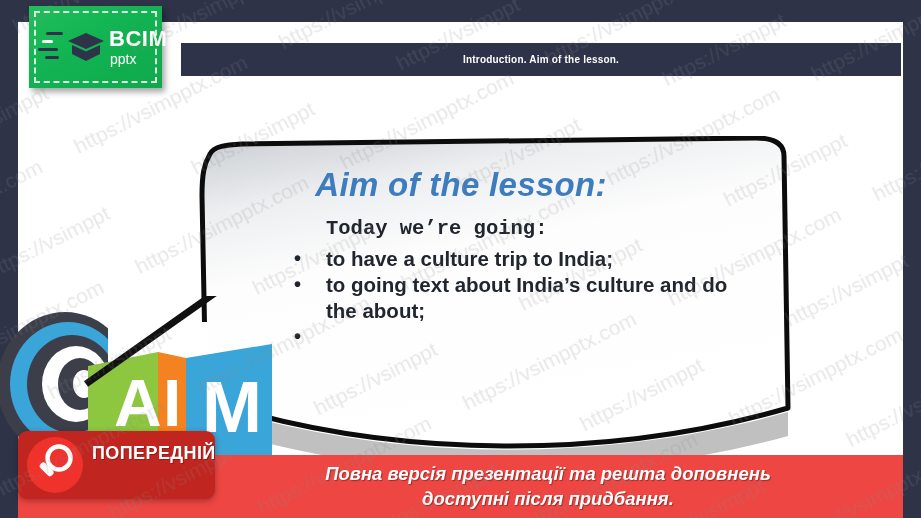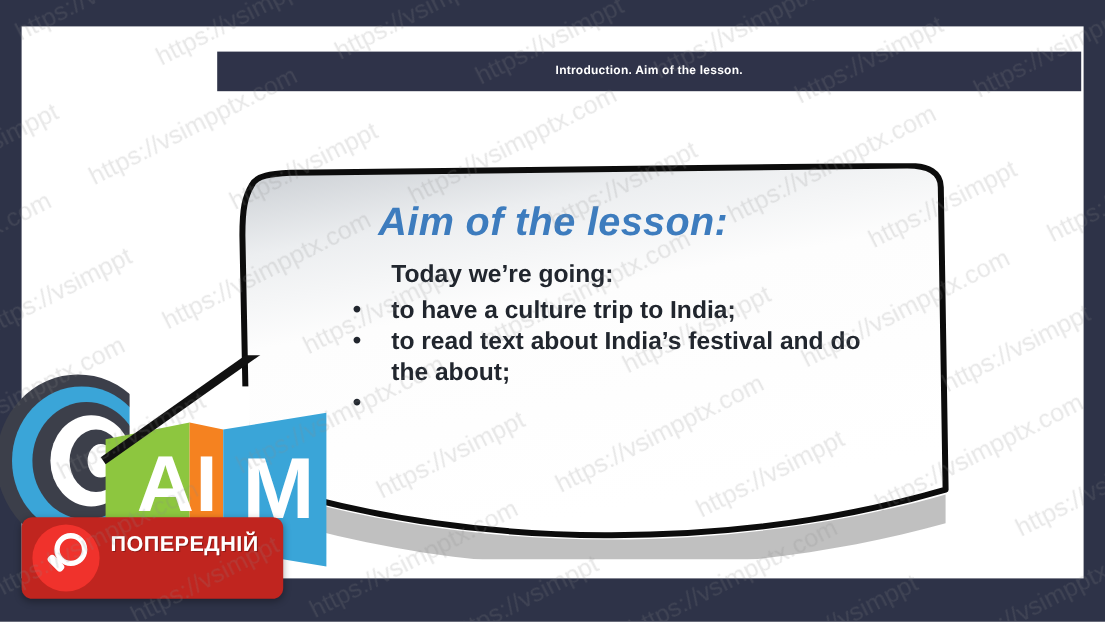--- a/index.html
+++ b/index.html
@@ -66,41 +66,40 @@
     position:absolute;left:196px;top:136px;width:600px;height:330px;z-index:4;
     pointer-events:none;
   }
   .aim-head{
     position:absolute;left:0;top:30px;width:530px;text-align:center;
     color:#3d7cbe;font-size:33px;font-weight:bold;font-style:italic;
     letter-spacing:.3px;
   }
   .lead{
     position:absolute;left:130px;top:81px;
-    color:#21262e;font-size:20.5px;font-weight:bold;
+    color:#21262e;font-size:20.5px;font-weight:bold;font-family:Liberation Mono, monospace;
   }
   .bullets{
     position:absolute;left:90px;top:110px;width:500px;
     margin:0;padding:0;list-style:none;
   }
   .bullets li{
     position:relative;color:#21262e;font-size:20.5px;font-weight:bold;
     line-height:25px;padding-left:40px;margin-bottom:1px;
   }
   .bullets li .dot{
     position:absolute;left:8px;top:0px;font-size:20px;line-height:25px;
   }
   
   .aimart{position:absolute;left:-10px;top:296px;width:300px;height:190px;z-index:5;}
   
   .badge{
     position:absolute;left:18px;top:431px;width:197px;height:68px;
     background:#c0251f;border-radius:9px;z-index:12;
     box-shadow:0 2px 6px rgba(0,0,0,.3);
-    padding-left:21px;
   }
   .badge .circle{
     position:absolute;left:9px;top:6px;width:56px;height:56px;border-radius:50%;
     background:#f0322c;
   }
   .badge .mag{position:absolute;left:9px;top:6px;}
   .badge .txt{
     position:absolute;left:74px;top:12px;color:#ffffff;
     font-size:18px;font-weight:bold;line-height:21px;letter-spacing:.4px;
     text-shadow:1px 1px 0 rgba(0,0,0,.25);
@@ -121,20 +120,34 @@
     z-index:20;pointer-events:none;opacity:.20;
   }
 </style>
 </head>
 <body>
 
 <div id="slide">
 
   <div class="page"></div>
 
+  <div class="logo">
+    <div class="lines">
+      <i></i>
+        <i></i>
+        <i></i>
+        <i></i>
+    </div>
+    <svg class="cap" viewBox="0 0 40 36">
+      <path d="M2 11 L20 3 L38 11 L20 19 Z" fill="#2f3349"></path>
+      <path d="M6 15 L20 21.5 L34 15 L34 24 L20 31 L6 24 Z" fill="#2f3349"></path>
+    </svg>
+    <div class="bcim">BCIM</div>
+    <div class="pptx">pptx</div>
+  </div>
 
   <div class="titlebar">
     <span class="t">Introduction. Aim of the lesson.</span>
   </div>
 
   <div class="note">
     <svg width="600" height="330" viewBox="0 0 600 330">
 
       <path d="M12 268 C 200 330, 420 325, 592 276 L 592 300 C 420 348, 200 352, 12 290 Z" fill="#b5b5b5" opacity="0.85"></path>
 
@@ -154,21 +167,21 @@
   <div class="note-text">
     <div class="aim-head">Aim of the lesson:</div>
     <div class="lead">Today we’re going:</div>
     <ul class="bullets">
       <li>
         <span class="dot">•</span>
         <span>to have a culture trip to India;</span>
       </li>
       <li>
         <span class="dot">•</span>
-        <span>to read text about India’s festival and do</span>
+        <span>to going text about India’s culture and do</span>
       </li>
       <li style="padding-left:40px;">
         <span>the about;</span>
       </li>
       <li>
         <span class="dot">•</span>
       </li>
     </ul>
   </div>
 
@@ -191,20 +204,26 @@
     <text x="124" y="130" font-family="Liberation Sans, sans-serif" font-size="66" font-weight="bold" fill="#ffffff">A</text>
     <text x="173" y="130" font-family="Liberation Sans, sans-serif" font-size="66" font-weight="bold" fill="#ffffff">I</text>
     <text x="212" y="136" font-family="Liberation Sans, sans-serif" font-size="72" font-weight="bold" fill="#ffffff">M</text>
 
     <g>
       <line x1="96" y1="88" x2="232" y2="-8" stroke="#111111" stroke-width="7"></line>
       <line x1="150" y1="150" x2="240" y2="186" stroke="#111111" stroke-width="5"></line>
     </g>
   </svg>
 
+  <div class="banner">
+    <div class="b">
+      <div>Повна версія презентації та решта доповнень</div>
+      <div>доступні після придбання.</div>
+    </div>
+  </div>
 
   <div class="badge">
     <div class="circle"></div>
     <svg class="mag" width="56" height="56" viewBox="0 0 56 56">
       <circle cx="32" cy="21" r="11.5" fill="none" stroke="#ffffff" stroke-width="4.5"></circle>
       <rect x="12" y="29" width="16" height="7" rx="3" fill="#ffffff" transform="rotate(45 20 32)"></rect>
     </svg>
     <div class="txt">
       <div>ПОПЕРЕДНІЙ</div>
     </div>

